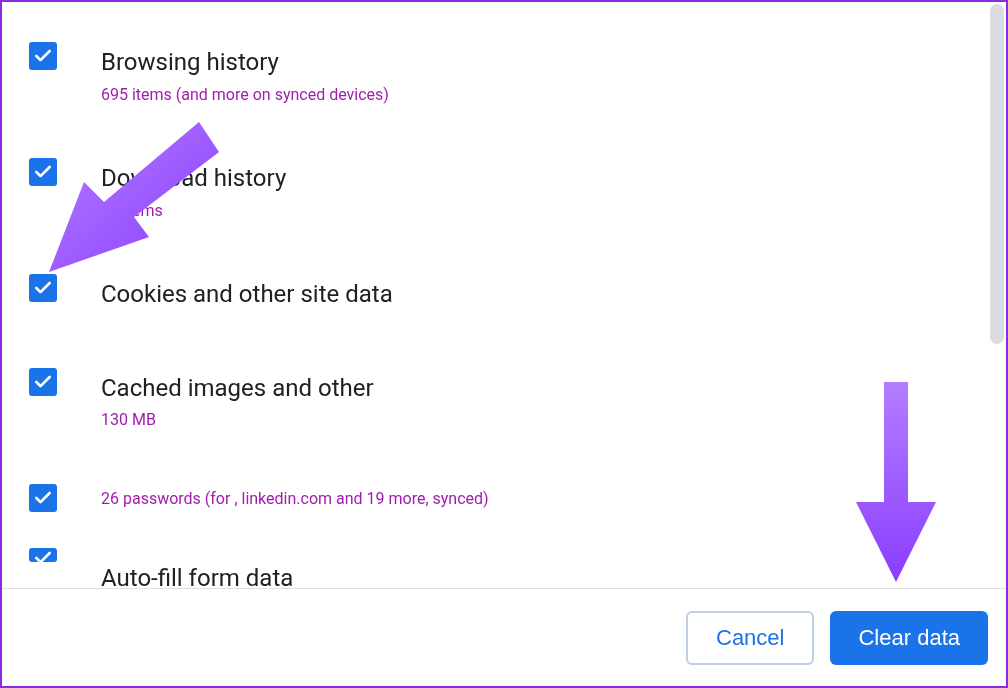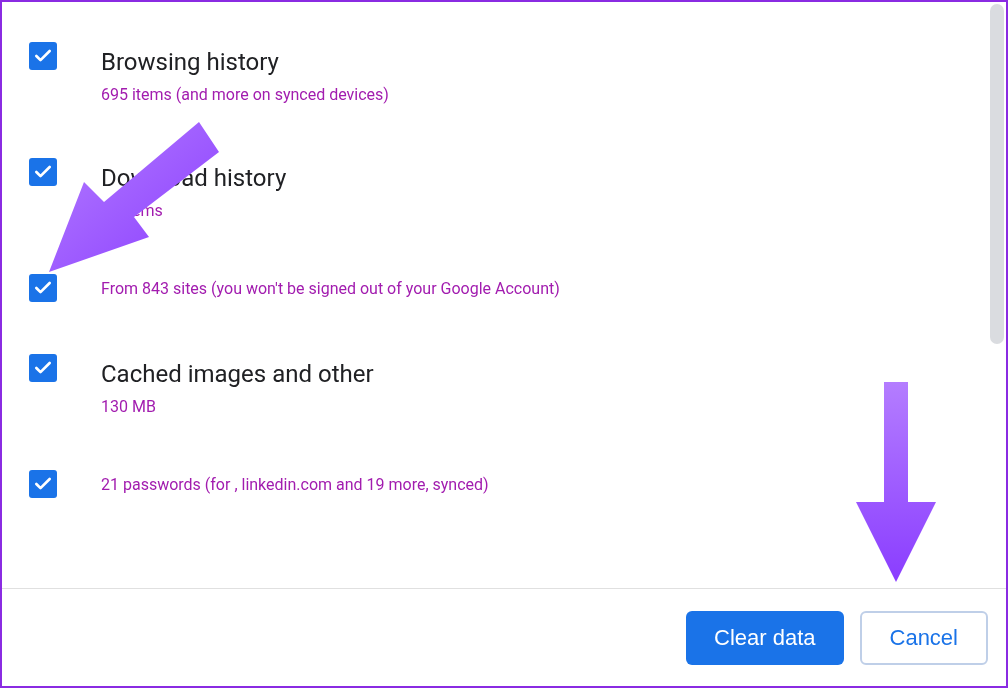--- a/index.html
+++ b/index.html
@@ -165,21 +165,21 @@
       </div>
     </div>
 
     <div class="item">
       <div class="checkbox">
         <svg viewBox="0 0 24 24">
             <path d="M4 12l5 5L20 6" stroke="#fff" stroke-width="3.2" fill="none" stroke-linecap="round" stroke-linejoin="round"></path>
           </svg>
       </div>
       <div class="item-text">
-        <div class="item-sub">From 843 sites (you won't be signed out of your Google Account)</div>
+        <div class="item-title">Cookies and other site data</div>
       </div>
     </div>
 
     <div class="item">
       <div class="checkbox">
         <svg viewBox="0 0 24 24">
             <path d="M4 12l5 5L20 6" stroke="#fff" stroke-width="3.2" fill="none" stroke-linecap="round" stroke-linejoin="round"></path>
           </svg>
       </div>
       <div class="item-text">
@@ -188,34 +188,44 @@
       </div>
     </div>
 
     <div class="item">
       <div class="checkbox">
         <svg viewBox="0 0 24 24">
             <path d="M4 12l5 5L20 6" stroke="#fff" stroke-width="3.2" fill="none" stroke-linecap="round" stroke-linejoin="round"></path>
           </svg>
       </div>
       <div class="item-text">
-        <div class="item-sub">21 passwords (for , linkedin.com and 19 more, synced)</div>
-      </div>
-    </div>
-
+        <div class="item-sub">26 passwords (for , linkedin.com and 19 more, synced)</div>
+      </div>
+    </div>
+
+    <div class="item last-partial">
+      <div class="checkbox">
+        <svg viewBox="0 0 24 24">
+            <path d="M4 12l5 5L20 6" stroke="#fff" stroke-width="3.2" fill="none" stroke-linecap="round" stroke-linejoin="round"></path>
+          </svg>
+      </div>
+      <div class="item-text">
+        <div class="item-title">Auto-fill form data</div>
+      </div>
+    </div>
 
   </div>
 </div>
 
 <div class="footer">
+  <button class="btn btn-cancel">
+    <span>Cancel</span>
+  </button>
   <button class="btn btn-clear">
     <span>Clear data</span>
-  </button>
-  <button class="btn btn-cancel">
-    <span>Cancel</span>
   </button>
 </div>
 
 <svg class="annot-arrow arrow1" viewBox="0 0 170 150">
   <defs>
     <linearGradient id="g1" x1="0" y1="0" x2="1" y2="1">
       <stop offset="0" stop-color="#b47dff"></stop>
         <stop offset="1" stop-color="#8a3dff"></stop>
     </linearGradient>
   </defs>

